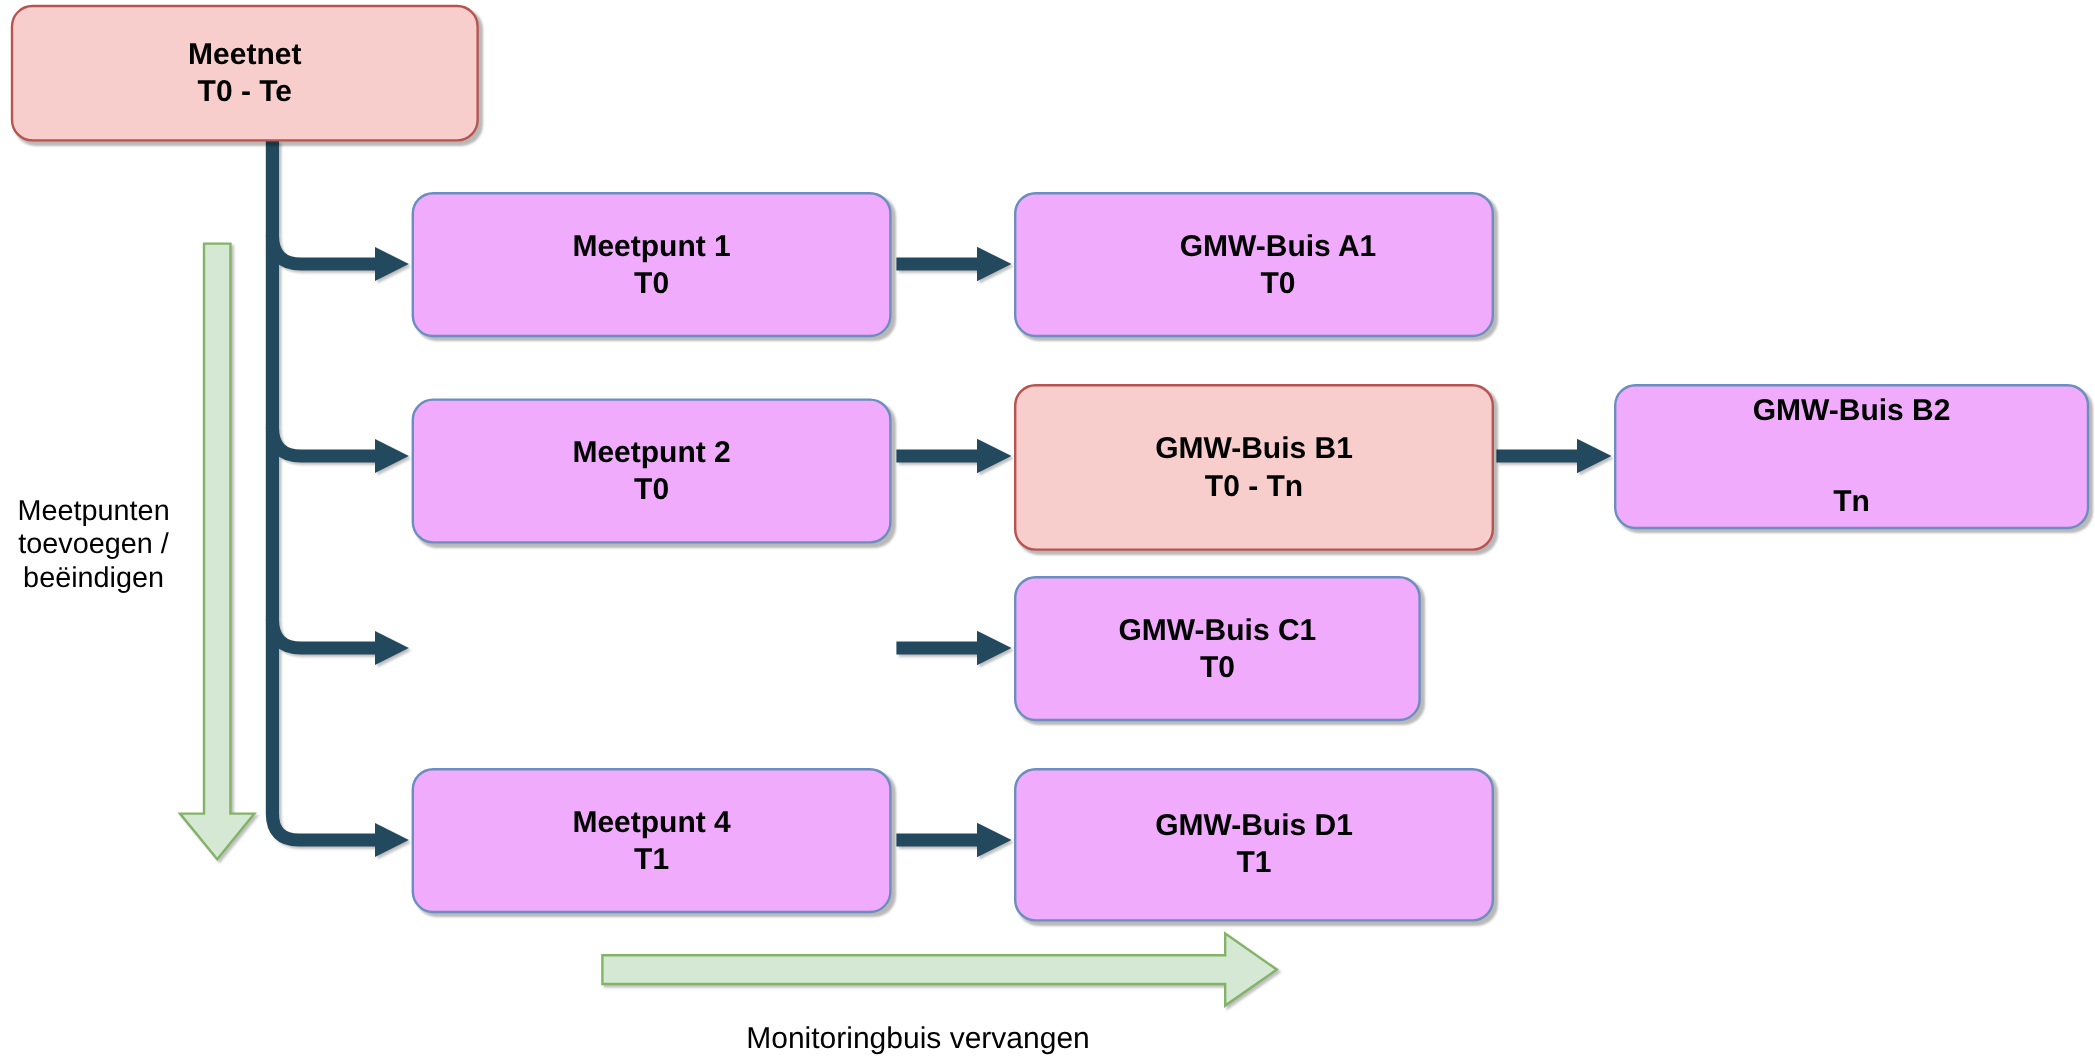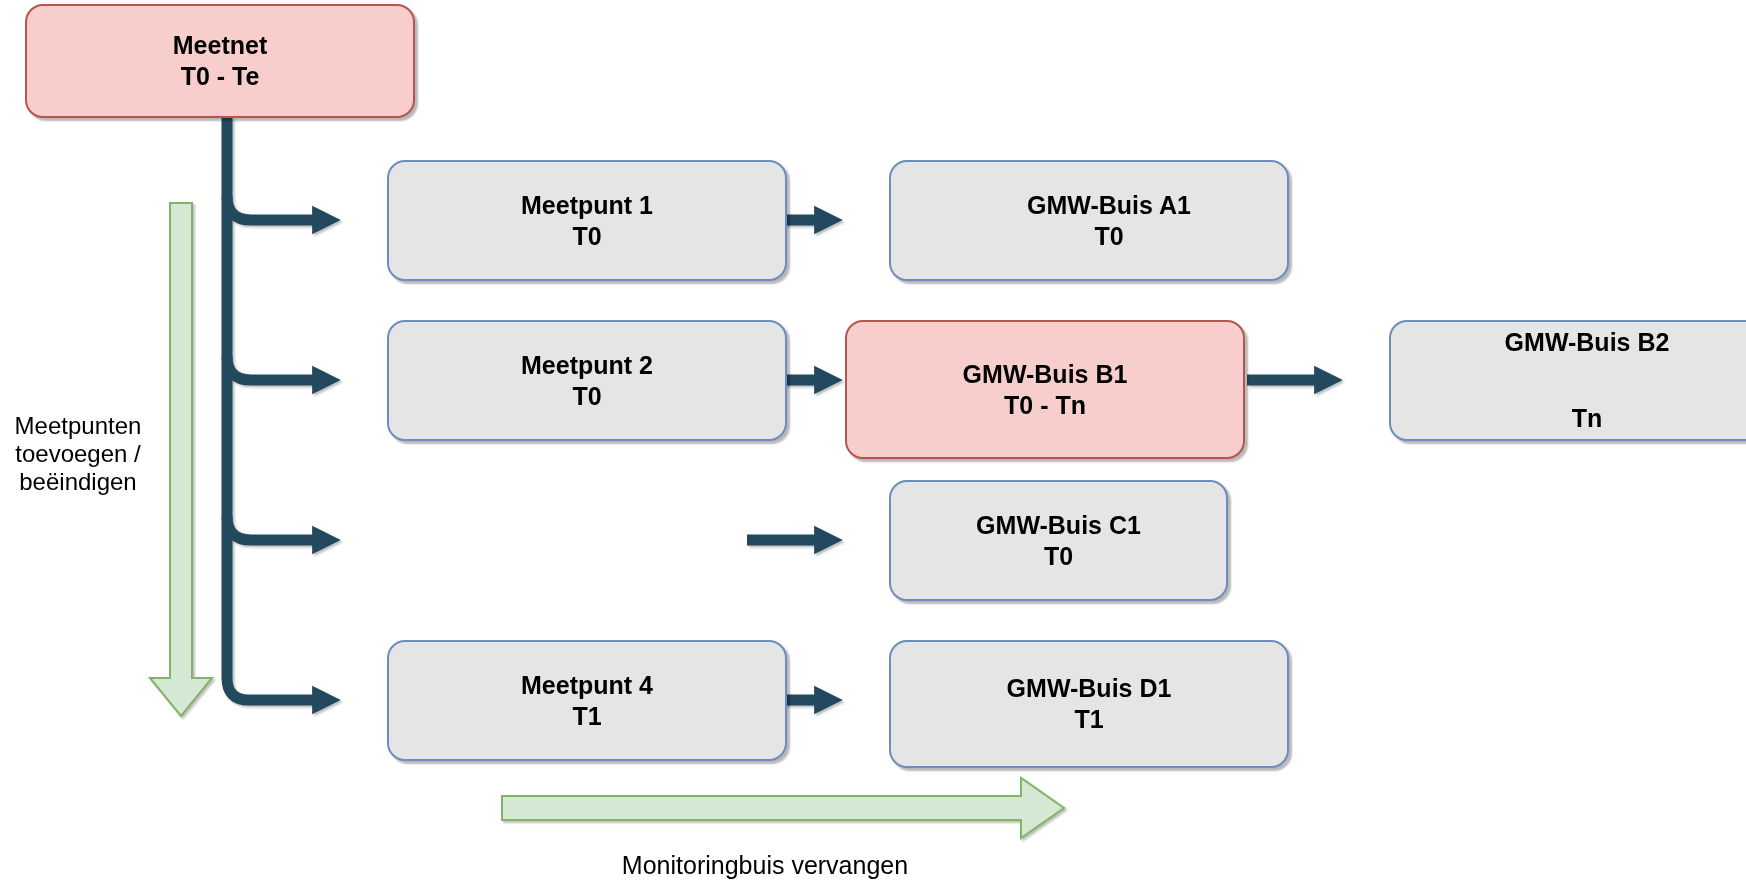--- a/index.html
+++ b/index.html
@@ -23,27 +23,27 @@
     border-radius:18px;
     display:flex;flex-direction:column;
     align-items:center;justify-content:center;
     text-align:center;
     font-weight:bold;
     font-size:25px;
     line-height:31px;
     color:#000;
     box-shadow:3px 3px 2px rgba(0,0,0,0.28);
   }
-  .variant-blue{background:#e5e5e5;border-color:#6c8ebf;margin-left:44px;}
+  .variant-blue{background:#f0abfc;border-color:#6c8ebf;}
   .variant-red{background:#f8cecc;border-color:#b85450;}
 
-  .pos-meetnet  {left:25px;  top:4px;   width:390px;height:114px;}
+  .pos-meetnet  {left:9px;  top:4px;   width:390px;height:114px;}
   .pos-meetpunt1{left:343px; top:160px; width:400px;height:121px;}
   .pos-gmw-a1   {left:845px; top:160px; width:400px;height:121px;padding-left:40px;}
-  .pos-meetpunt2{left:343px; top:320px; width:400px;height:121px;}
+  .pos-meetpunt2{left:343px; top:332px; width:400px;height:121px;}
   .pos-gmw-b1   {left:845px; top:320px; width:400px;height:139px;text-align:right;}
   .pos-gmw-b2   {left:1345px;top:320px; width:396px;height:121px;gap:45px;}
   .pos-meetpunt3{left:343px; top:480px; width:400px;height:121px;}
   .pos-gmw-c1   {left:845px; top:480px; width:339px;height:121px;}
   .pos-meetpunt4{left:343px; top:640px; width:400px;height:121px;}
   .pos-gmw-d1   {left:845px; top:640px; width:400px;height:128px;}
 
   
   .annotation{
     position:absolute;

